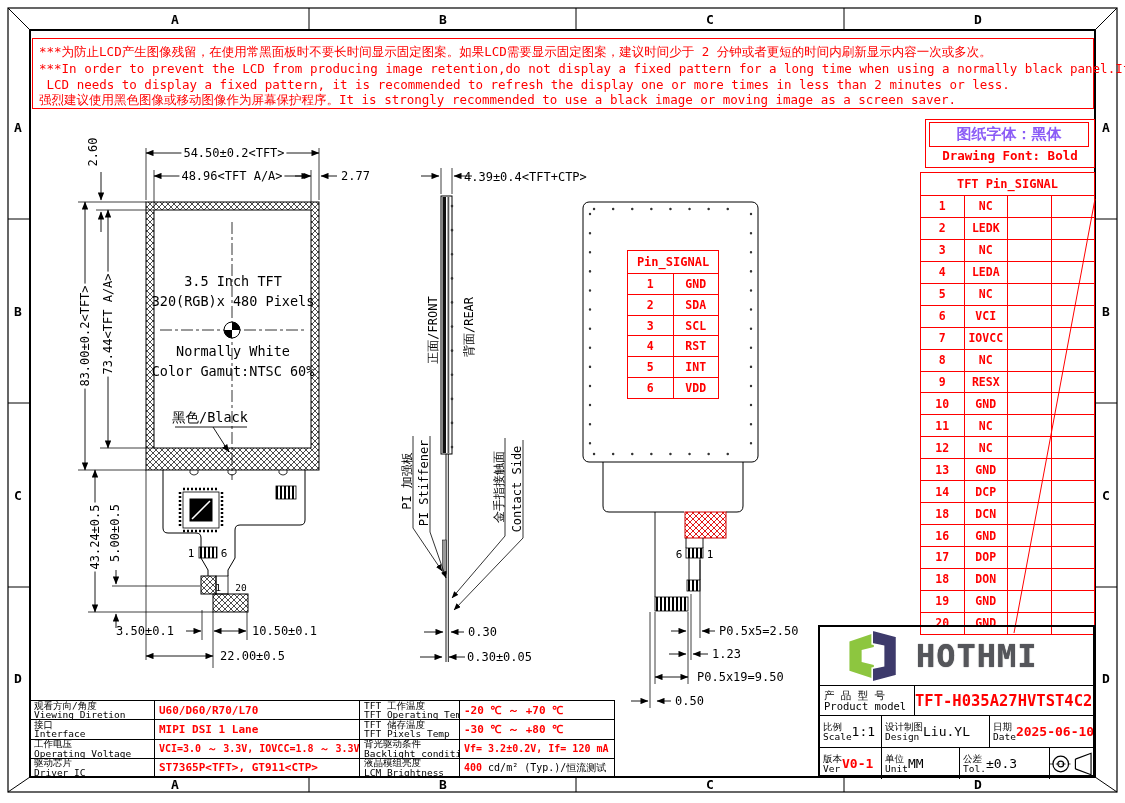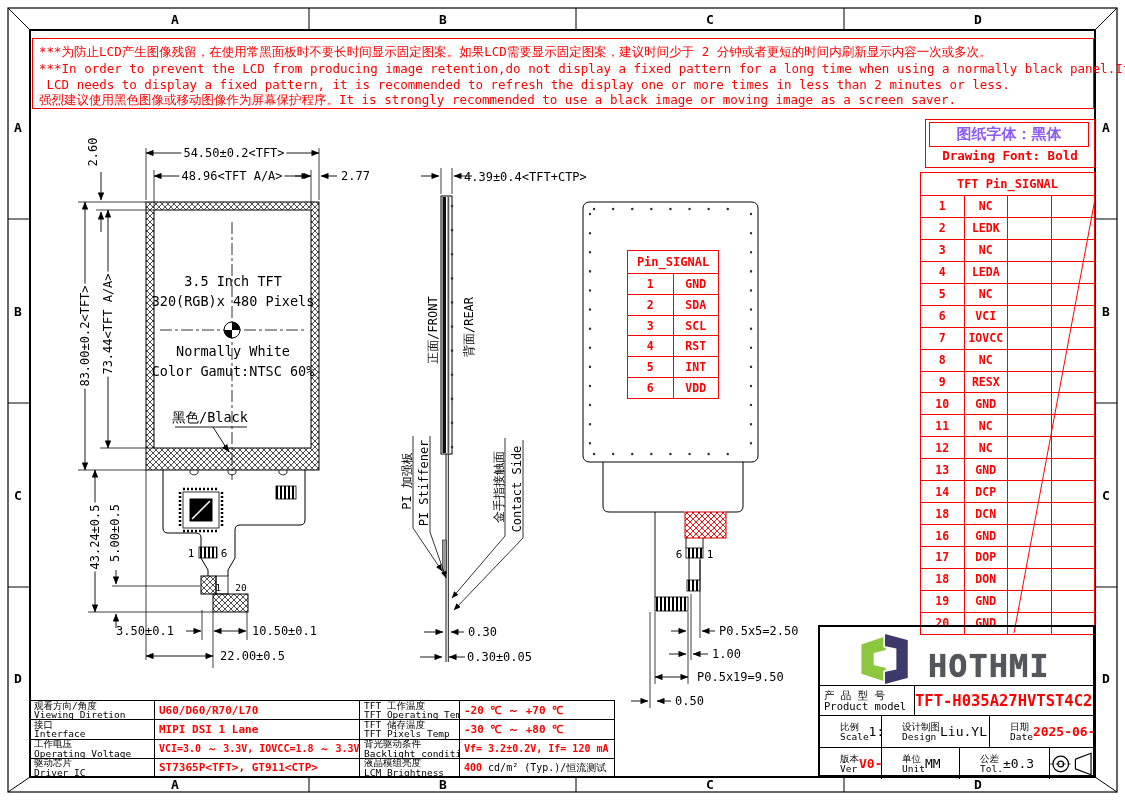--- a/index.html
+++ b/index.html
@@ -23,24 +23,24 @@
 .spec{position:absolute;left:30px;top:700px;width:585px;height:77px;border-top:1.5px solid #000;display:grid;grid-template-columns:125px 205px 100px 155px;grid-auto-rows:19.25px}
 .spec .c{border-right:1px solid #000;border-bottom:1px solid #000;overflow:hidden;padding-left:4px;display:flex;flex-direction:column;justify-content:center}
 .spec .lab div{font-size:9.5px;line-height:9.5px;white-space:pre}
 .spec .val{font-size:11px;color:#f00;font-weight:bold;white-space:pre}
 .spec .val.sm{font-size:10px}
 .spec .val .bk{color:#000;font-weight:normal}
 .tb{position:absolute;left:818px;top:625px;width:277px;height:152px;border:2px solid #000}
 .tb .row{position:absolute;left:0;width:100%;border-top:1.5px solid #000;display:flex}
 .tb .cell{border-right:1.5px solid #000;height:100%;display:flex;align-items:center;overflow:hidden}
 .tb .cell:last-child{border-right:none}
-.tb .lab{padding-left:20px}
+.tb .lab{padding-left:3px}
 .tb .lab div{font-size:9.5px;line-height:10px;white-space:pre}
 .tb .cv{flex:1;text-align:left;font-size:13px;white-space:pre}
-.logo-row{position:absolute;left:16px;top:0;width:100%;height:58px;display:flex;align-items:flex-end}
+.logo-row{position:absolute;left:4px;top:0;width:100%;height:58px;display:flex;align-items:center}
 .logo-word{font-size:32px;font-weight:bold;color:#55565b;letter-spacing:1px;margin-left:14px;text-shadow:0 0 1px #333}
 .prod-lab div{font-size:10.5px;line-height:11px;white-space:pre;padding-left:4px}
 .prod-val{flex:1;text-align:center;color:#f00;font-weight:bold;font-size:15.5px;white-space:pre}
 </style>
 </head>
 <body>
 
 <div class="sheet">
 
 <svg class="ov" width="1125" height="803" viewBox="0 0 1125 803">
@@ -208,21 +208,21 @@
 <div class="v" style="left:407px;top:481px">PI 加强板</div>
 <div class="v" style="left:424px;top:483px">PI Stiffener</div>
 <div class="v" style="left:499px;top:487px">金手指接触面</div>
 <div class="v" style="left:517px;top:489px">Contact Side</div>
 <div class="lt" style="left:468px;top:632px">0.30</div>
 <div class="lt" style="left:467px;top:657px">0.30±0.05</div>
 
 <div class="t" style="left:679px;top:554px;font-size:11px">6</div>
 <div class="t" style="left:710px;top:554px;font-size:11px">1</div>
 <div class="lt" style="left:719px;top:631px">P0.5x5=2.50</div>
-<div class="lt" style="left:712px;top:654px">1.00</div>
+<div class="lt" style="left:712px;top:654px">1.23</div>
 <div class="lt" style="left:697px;top:677px">P0.5x19=9.50</div>
 <div class="lt" style="left:675px;top:701px">0.50</div>
 
 <table class="redtab" style="left:627px;top:250px;width:92px;height:149px">
 <tbody>
         <tr style="height:23px">
           <td colspan="2" style="font-size:12px">Pin_SIGNAL</td>
         </tr>
 <tr>
           <td style="width:40px">1</td>

